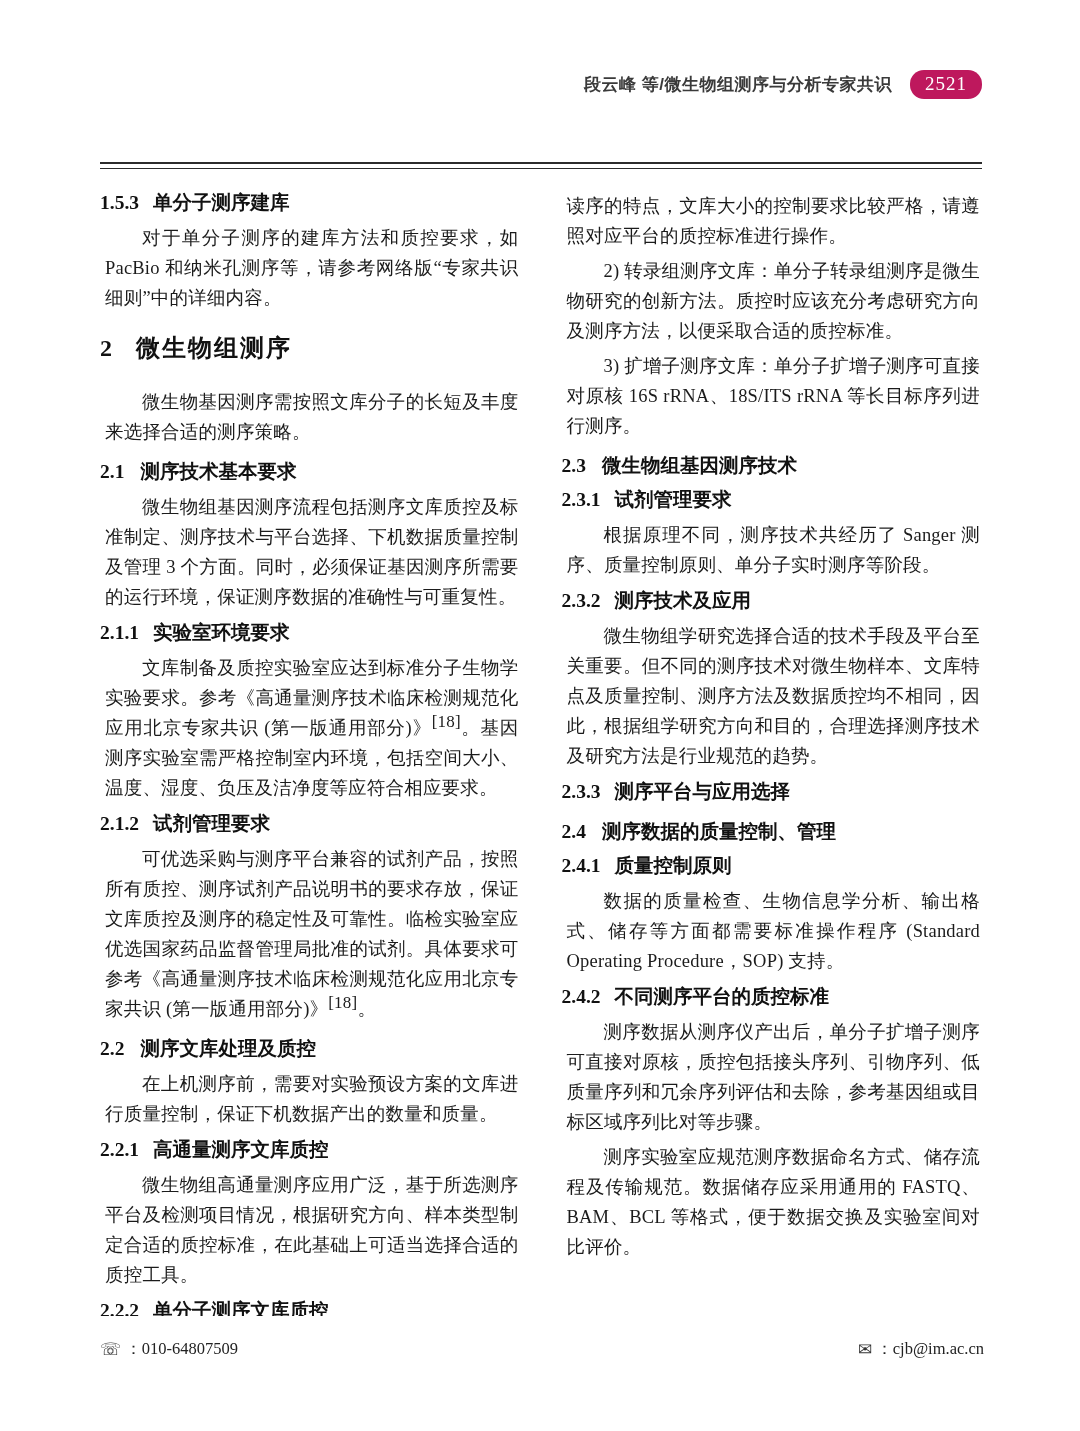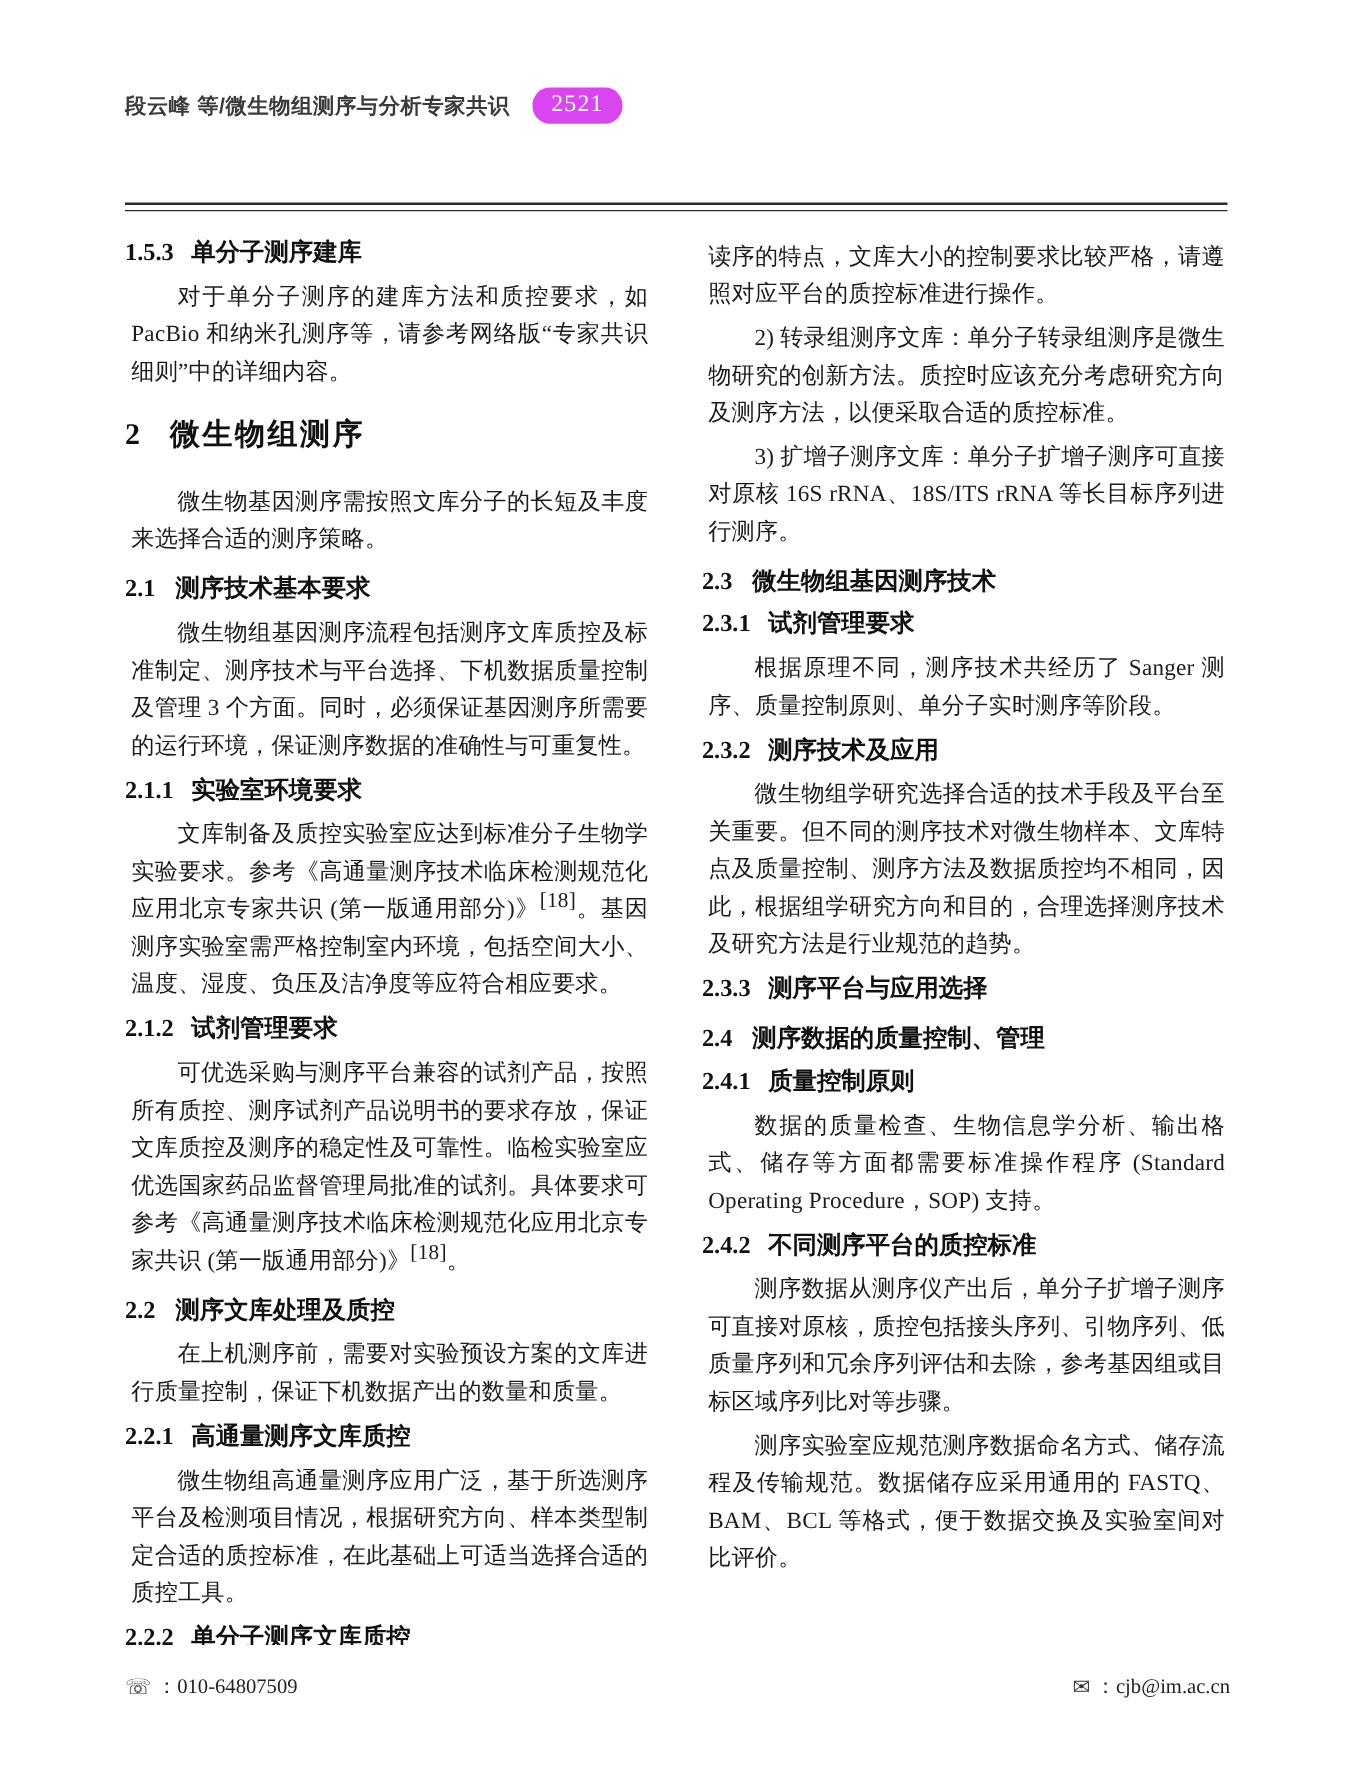--- a/index.html
+++ b/index.html
@@ -3,28 +3,28 @@
 <meta charset="utf-8">
 <style>
   html,body { margin:0; padding:0; background:#ffffff; }
   .page {
     position:relative; width:1080px; height:1431px; background:#ffffff;
     font-family:"Liberation Serif", serif; color:#1b1b1b; overflow:hidden;
   }
   
   .hdr {
     position:absolute; top:70px; left:100px; width:882px;
-    display:flex; align-items:center; gap:18px;
+    display:flex; justify-content:flex-end; align-items:center; gap:18px;
   }
   .running-title {
     font-family:"Liberation Sans", sans-serif; font-weight:bold;
     font-size:17px; color:#3a3a3a; letter-spacing:0.5px;
   }
   .page-badge {
-    display:inline-block; background:#d946ef; color:#ffffff;
+    display:inline-block; background:#be185d; color:#ffffff;
     border-radius:14px; padding:3px 15px 4px 15px;
     font-family:"Liberation Serif", serif; font-size:19px; letter-spacing:1px;
   }
   .hdr-rule {
     position:absolute; top:162px; left:100px; width:882px; height:7px;
     border-top:2.5px solid #2b2b2b; border-bottom:1.5px solid #2b2b2b;
     box-sizing:border-box;
   }
   
   .columns {

